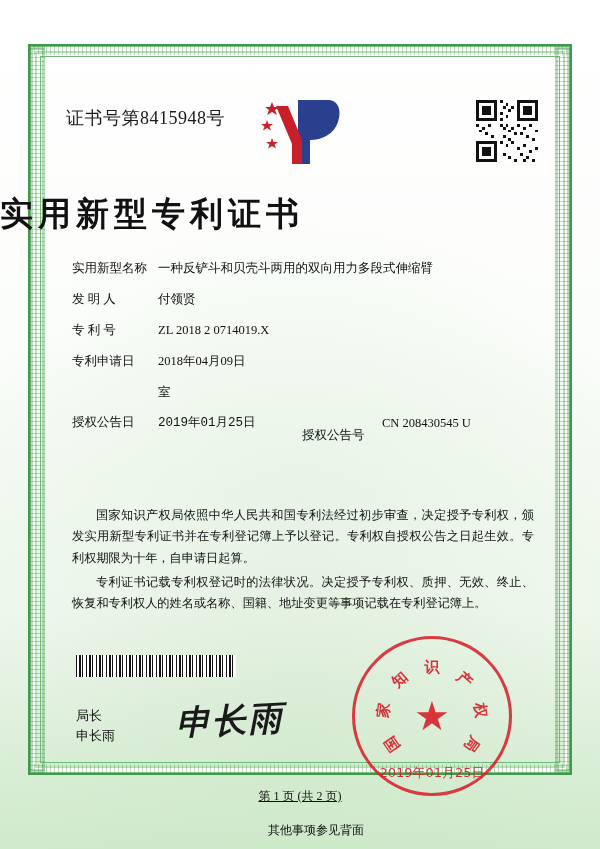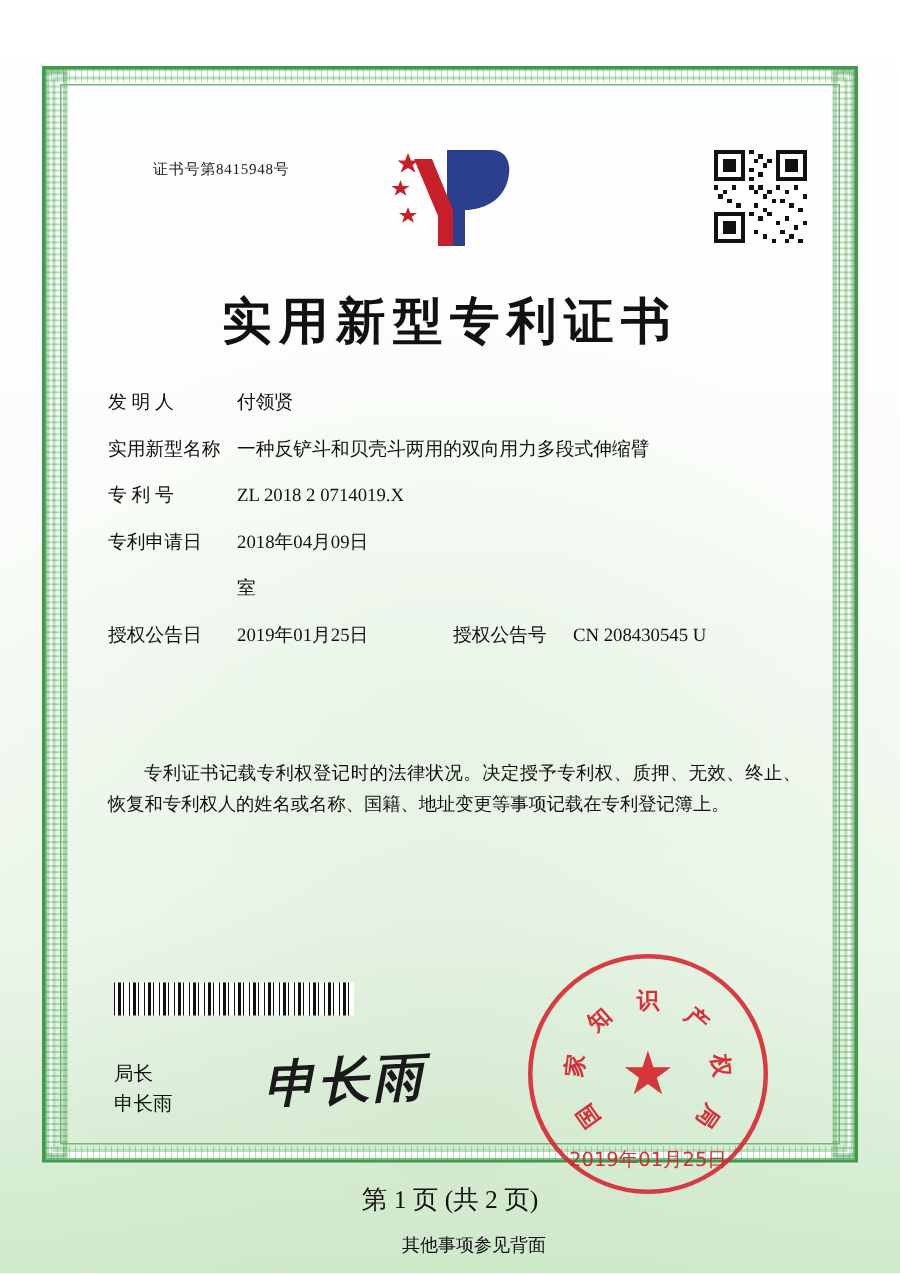--- a/index.html
+++ b/index.html
@@ -43,25 +43,24 @@
   }
   .band-top { left:30px; right:30px; top:46px; height:9px; border-width:0; background: repeating-linear-gradient(90deg, rgba(63,154,74,.35) 0 1px, transparent 1px 4px); }
   .band-bottom { left:30px; right:30px; bottom:76px; height:9px; border-width:0; background: repeating-linear-gradient(90deg, rgba(63,154,74,.35) 0 1px, transparent 1px 4px); }
   .band-left { left:30px; top:46px; bottom:76px; width:9px; background: repeating-linear-gradient(0deg, rgba(63,154,74,.35) 0 1px, transparent 1px 4px); }
   .band-right { right:30px; top:46px; bottom:76px; width:9px; background: repeating-linear-gradient(0deg, rgba(63,154,74,.35) 0 1px, transparent 1px 4px); }
 
   .cert-no {
     position: absolute;
     left: 66px;
     top: 106px;
-    font-size: 10px;
+    font-size: 18px;
     color: #1a1a1a;
     letter-spacing: .5px;
     white-space: nowrap;
-    margin-left: 36px;
   }
   .emblem {
     position: absolute;
     left: 258px;
     top: 96px;
     width: 86px;
     height: 72px;
   }
   .qr {
     position: absolute;
@@ -71,21 +70,20 @@
     height: 62px;
     background:
       linear-gradient(#1b1b1b,#1b1b1b) 0 0/100% 100% no-repeat;
     image-rendering: pixelated;
   }
 
   .title {
     position: absolute;
     left: 0; right: 0;
     top: 192px;
-    text-align: center;
     font-size: 33px;
     font-weight: bold;
     letter-spacing: 5px;
     color: #111;
     font-family: "DejaVu Sans", sans-serif;
   }
 
   .fields {
     position: absolute;
     left: 72px;
@@ -108,21 +106,21 @@
   .f-label.w1 { width: 86px; }
   .f-label.w2 { width: 86px; }
   .f-value {
     flex: 1 1 auto;
     color: #111;
   }
   .f-row.split .f-half {
     display: flex;
     align-items: flex-start;
   }
-  .f-row.split .left { flex: 0 0 230px; }
+  .f-row.split .left { flex: 0 0 230px; font-family: Liberation Mono, monospace; }
   .f-row.split .right { flex: 1 1 auto; }
   .addr-second {
     margin-left: 86px;
   }
 
   .paragraphs {
     position: absolute;
     left: 72px;
     right: 66px;
     top: 505px;
@@ -215,22 +213,23 @@
     color: #d8212b;
     font-family: "DejaVu Sans", sans-serif;
     opacity: .95;
   }
 
   .page-no {
     position: absolute;
     left: 0; right: 0;
     top: 788px;
     text-align: center;
-    font-size: 17px;
-    color: #111;
+    font-size: 12px;
+    color: #111;
+    text-decoration: underline;
   }
   .footer-note {
     position: absolute;
     left: 0; right: 0;
     top: 822px;
     text-align: center;
     font-size: 12px;
     color: #111;
     margin-left: 32px;
   }
@@ -322,50 +321,51 @@
         <rect x="20" y="16" width="1" height="1"></rect>
           <rect x="16" y="20" width="1" height="1"></rect>
       </g>
     </svg>
   </div>
 
   <div class="title">实用新型专利证书</div>
 
   <div class="fields">
     <div class="f-row">
+      <div class="f-label w1">实用新型名称</div>
+      <div class="f-value">一种反铲斗和贝壳斗两用的双向用力多段式伸缩臂</div>
+    </div>
+    <div class="f-row">
       <div class="f-label w1">发 明 人</div>
       <div class="f-value">付领贤</div>
-    </div>
-    <div class="f-row">
-      <div class="f-label w1">实用新型名称</div>
-      <div class="f-value">一种反铲斗和贝壳斗两用的双向用力多段式伸缩臂</div>
     </div>
     <div class="f-row">
       <div class="f-label w1">专 利 号</div>
       <div class="f-value">ZL 2018 2 0714019.X</div>
     </div>
     <div class="f-row">
       <div class="f-label w1">专利申请日</div>
       <div class="f-value">2018年04月09日</div>
     </div>
     <div class="addr-second">室</div>
 
     <div class="f-row split" style="margin-top:11px;">
       <div class="f-half left">
         <div class="f-label w2">授权公告日</div>
         <div class="f-value">2019年01月25日</div>
       </div>
       <div class="f-half right">
-        <div class="f-label" style="width:80px;">授权公告号</div>
+        <div class="f-label" style="width:80px;margin-top:12px;">授权公告号</div>
         <div class="f-value">CN 208430545 U</div>
       </div>
     </div>
   </div>
 
   <div class="paragraphs">
+    <p>国家知识产权局依照中华人民共和国专利法经过初步审查，决定授予专利权，颁发实用新型专利证书并在专利登记簿上予以登记。专利权自授权公告之日起生效。专利权期限为十年，自申请日起算。</p>
     <p>专利证书记载专利权登记时的法律状况。决定授予专利权、质押、无效、终止、恢复和专利权人的姓名或名称、国籍、地址变更等事项记载在专利登记簿上。</p>
   </div>
 
   <div class="barcode"></div>
 
   <div class="director">
     <div>局长</div>
     <div>申长雨</div>
   </div>
   <div class="signature">申长雨</div>

